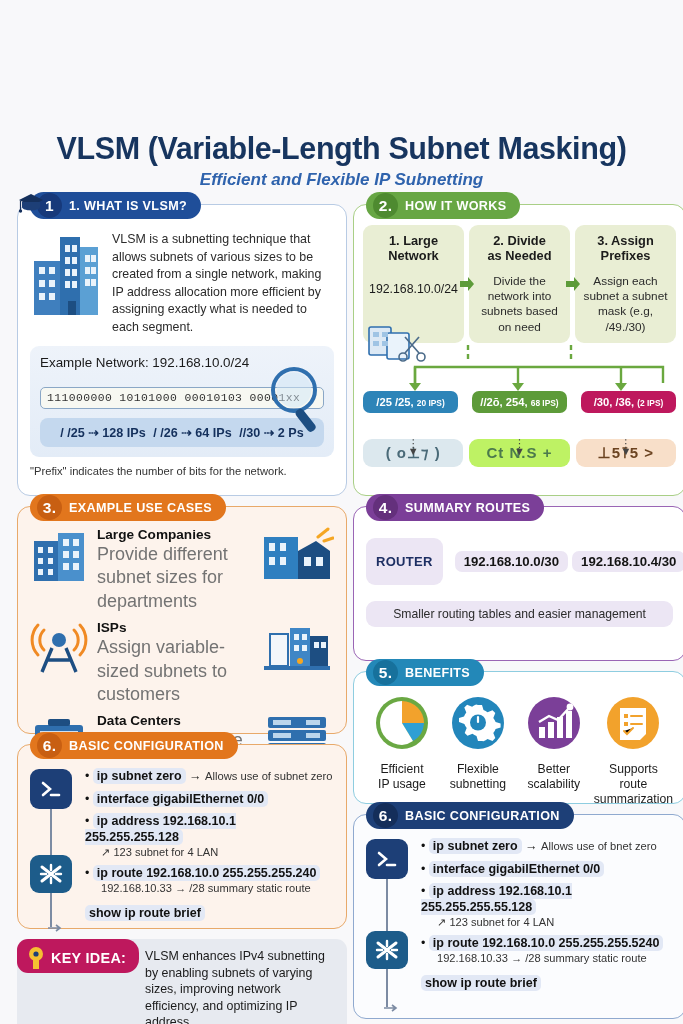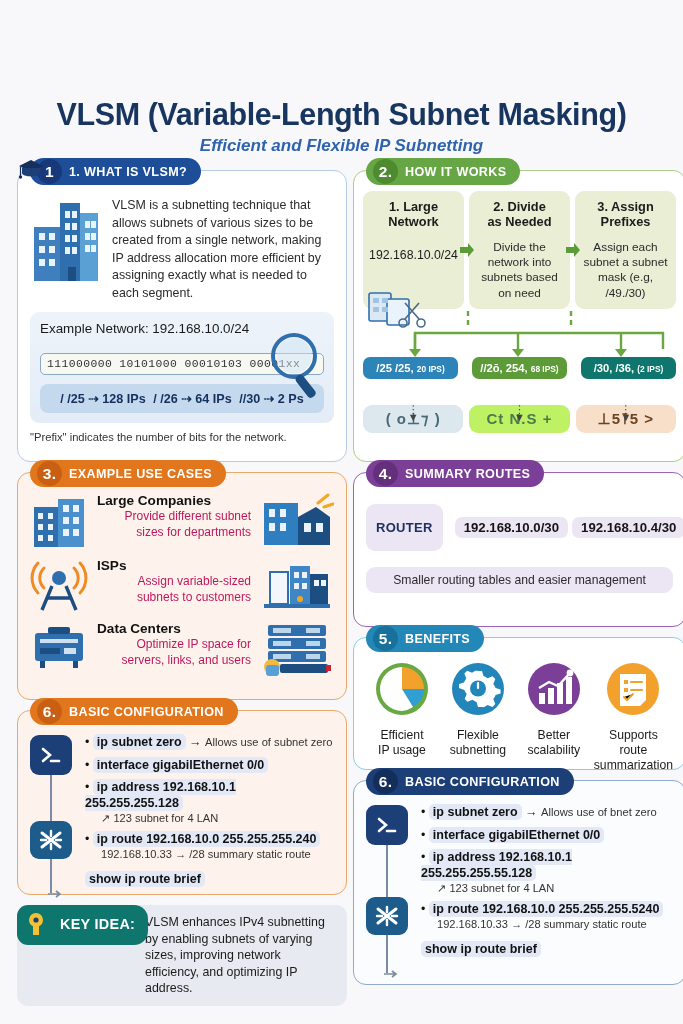--- a/index.html
+++ b/index.html
@@ -8,21 +8,21 @@
     background: #f8f8fa;
     font-family: "Liberation Sans", sans-serif;
     overflow: hidden;
   }
   .page { position: relative; width: 683px; height: 1024px; padding: 0 10px; }
 
   
   .title-wrap { text-align: center; padding-top: 98px; }
   .title {
     font-size: 30.5px; font-weight: bold; color: #17355f;
-    letter-spacing: -0.4px; line-height: 1.05;
+    letter-spacing: -0.4px; line-height: 1.05; margin-top: 34px;
   }
   .subtitle {
     font-size: 17px; font-style: italic; color: #2f63ad;
     margin-top: 6px; font-weight: 600;
   }
 
   
   .grid { position: relative; margin-top: 14px; }
   .col-l { position: absolute; left: 7px;  width: 330px; }
   .col-r { position: absolute; left: 343px; width: 333px; }
@@ -93,36 +93,36 @@
   .step h4 { font-size: 12.8px; font-weight: bold; color: #1b1b1b; line-height: 1.2; }
   .step p  { font-size: 11.8px; color: #2b2b2b; line-height: 1.3; margin-top: 10px; }
   .step .ip { font-size: 12.3px; font-weight: normal; color: #1b1b1b; margin-top: 18px; }
   .gar { position: absolute; top: 50%; right: -10px; transform: translateY(-50%); z-index:3; }
   .flow { position: relative; height: 46px; margin-top: 2px; }
   .subnets { display: flex; gap: 14px; }
   .sub { flex: 1; border-radius: 7px; color: #fff; padding: 5px 3px;
          font-size: 11.2px; font-weight: bold; text-align: center; white-space: nowrap; }
   .sub.b { background: #2d84b8; }
   .sub.g { background: #5d9b39; }
-  .sub.o { background: #0f766e; }
+  .sub.o { background: #be185d; }
   .sub small { font-size: 8.4px; font-weight: bold; }
   .glyphs { display: flex; gap: 6px; margin-top: 14px; }
   .gl { flex: 1; border-radius: 9px; padding: 5px 3px; text-align: center;
         font-size: 15px; font-weight: bold; letter-spacing: 1px; }
   .gl.b { background: #dce8ee; color: #4a6a78; }
   .gl.g { background: #bef264; color: #4c7a4c; }
   .gl.o { background: #f8dfc9; color: #6b4320; }
   .dots { position: absolute; width: 100%; display: flex; gap: 6px; }
   .dot-col { flex: 1; text-align: center; color: #444; font-size: 11px; line-height: .7; }
 
   
   .uc { display: flex; align-items: flex-start; gap: 9px; margin-bottom: 7px; }
   .uc-txt { flex: 1; }
   .uc h4 { font-size: 13.6px; font-weight: bold; color: #111; }
-  .uc p  { font-size: 12px; color: #be185d; line-height: 1.3; margin-top: 1px; text-align: right; }
+  .uc p  { font-size: 18px; color: #737373; line-height: 1.3; margin-top: 1px; }
 
   
   .sr { display: flex; align-items: center; gap: 6px; }
   .router-pill { background: #ece6f4; border-radius: 9px; padding: 16px 10px;
                  font-size: 13px; font-weight: bold; color: #1d2f63; letter-spacing: .3px; }
   .routes { display: flex; flex-direction: row; gap: 4px; }
   .route { background: #ece6f4; border-radius: 7px; padding: 3px 9px;
            font-size: 13.2px; font-weight: bold; color: #141414; white-space: nowrap; }
   .sr-note { margin-top: 8px; background: #ece6f4; border-radius: 9px;
              text-align: center; font-size: 12.2px; color: #2b2b2b; padding: 6px; }
@@ -143,23 +143,23 @@
   .cfg-lines { flex: 1; }
   .cl { font-size: 12.5px; color: #111; margin-bottom: 7px; line-height: 1.25; }
   .cl .cmd { font-weight: bold; }
   .cl .exp { font-size: 11.2px; font-weight: normal; color: #333; }
   .cl .sub2 { display: block; font-size: 11.1px; margin-left: 16px; color: #333; }
   .hl { background: #e2e8f5; border-radius: 5px; padding: 1px 4px; }
 
   
   .key { position: relative; background: #e7eaf0; border-radius: 11px;
          padding: 9px 10px 9px 128px; min-height: 78px; }
-  .key-tag { position: absolute; left: 0; top: 0; background: #0f766e;
-             border-radius: 11px 14px 14px 11px; padding: 7px 13px 9px 9px;
-             display: flex; align-items: center; gap: 14px; }
+  .key-tag { position: absolute; left: 0; top: 0; background: #be185d;
+             border-radius: 11px 14px 14px 11px; padding: 7px 13px 3px 9px;
+             display: flex; align-items: center; gap: 5px; }
   .key-tag span { color: #fff; font-size: 14.4px; font-weight: bold; letter-spacing: .3px; }
   .key p { font-size: 12.4px; color: #1b1b1b; line-height: 1.33; }
 </style>
 </head>
 <body>
 
 <div class="page">
 
   <div class="title-wrap">
     <div class="title">VLSM (Variable-Length Subnet Masking)</div>

